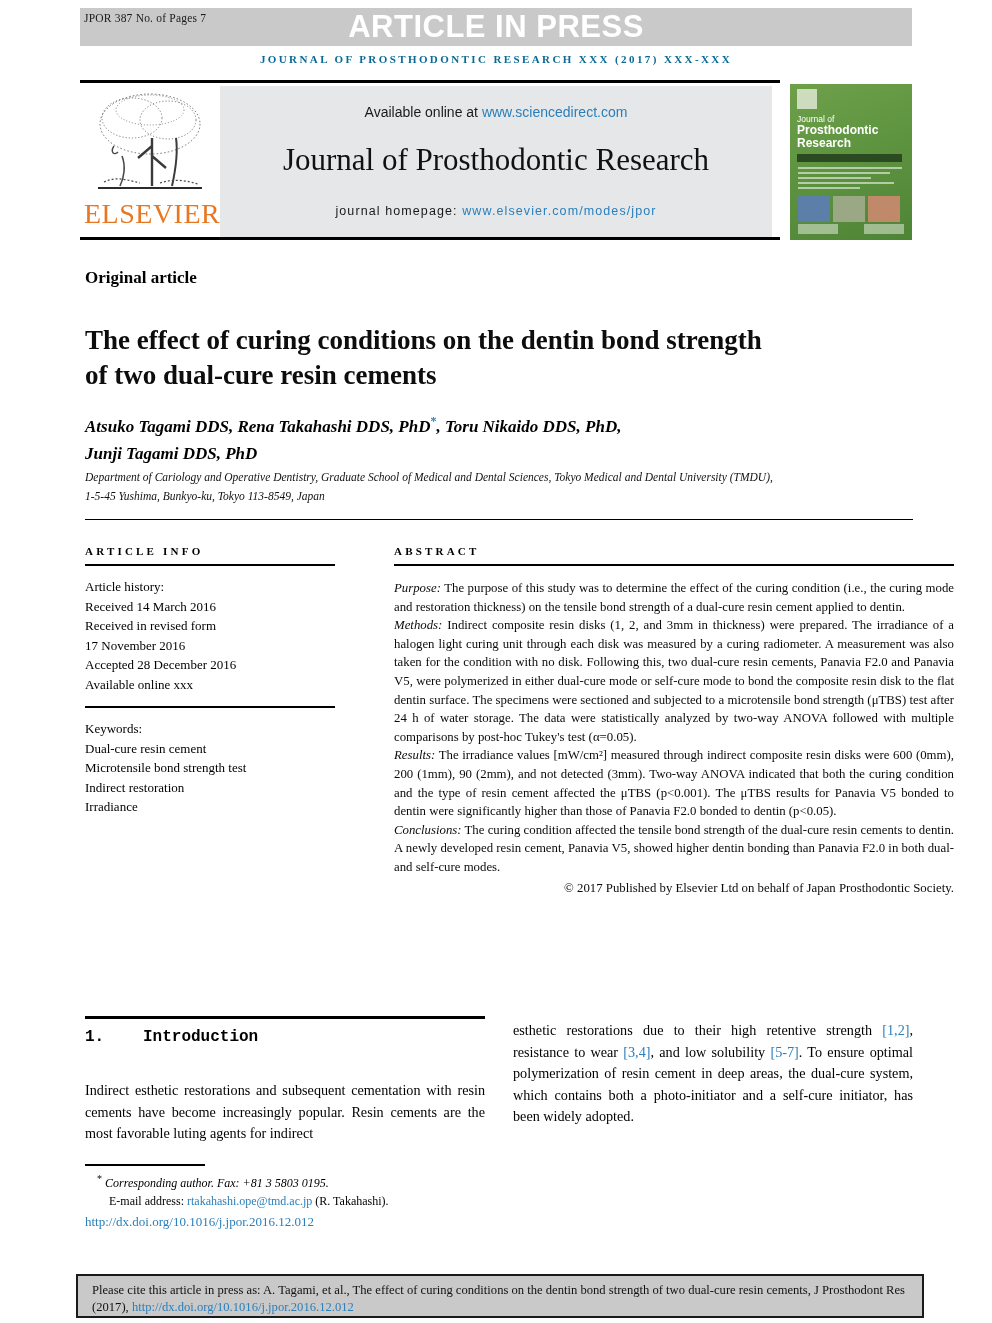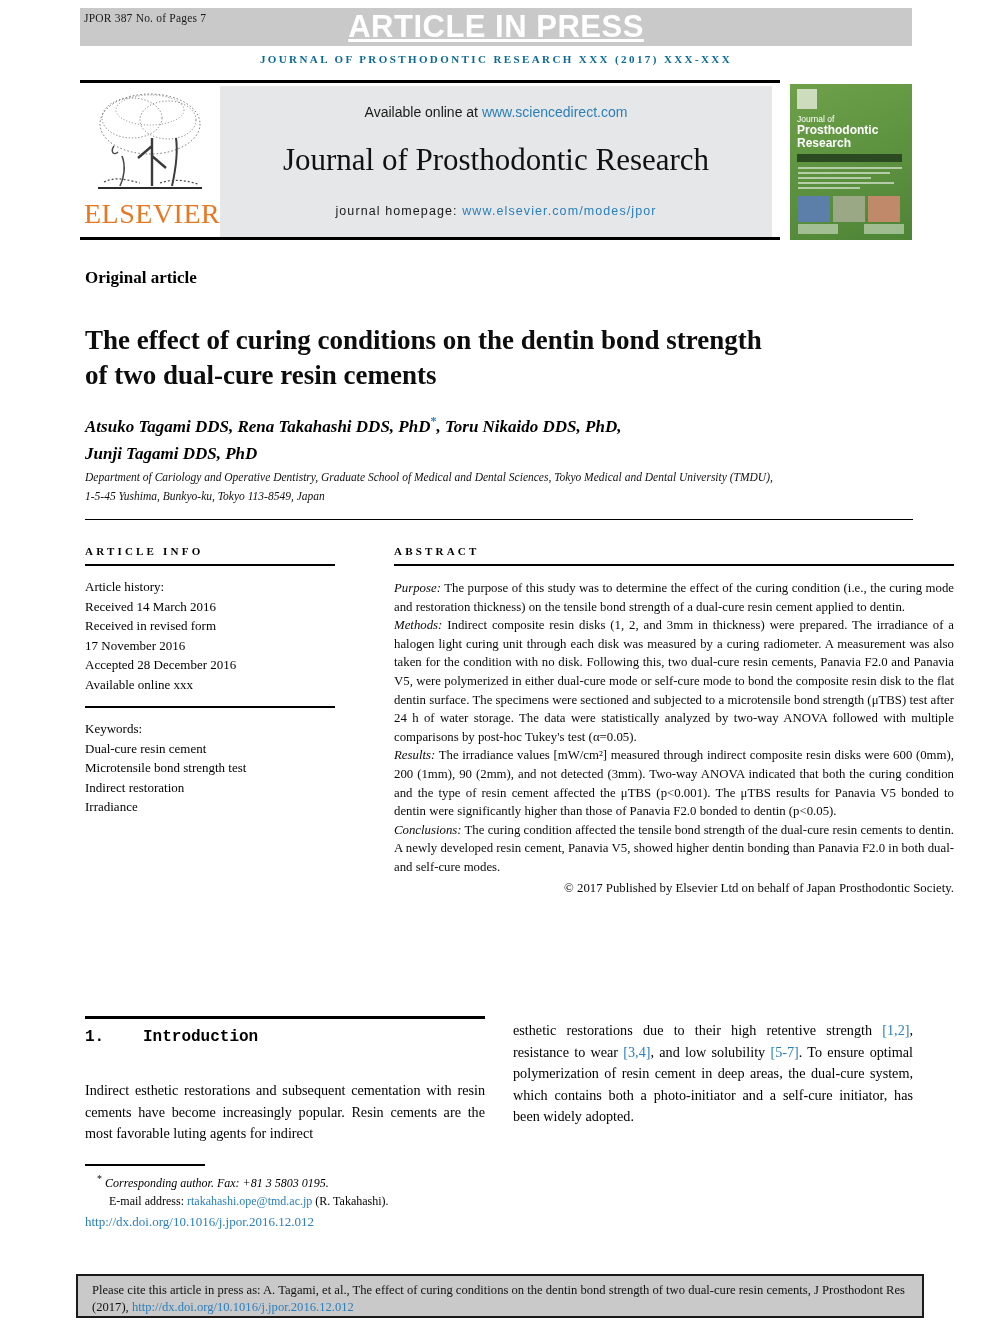--- a/index.html
+++ b/index.html
@@ -24,21 +24,20 @@
   }
   .aip-text {
     position: absolute;
     left: 0; right: 0; top: 1px;
     text-align: center;
     font-family: "Liberation Sans", sans-serif;
     font-weight: bold;
     font-size: 31px;
     letter-spacing: 0.5px;
     color: #ffffff;
-    text-decoration: underline;
   }
   .jpor-code {
     position: absolute;
     left: 84px; top: 12px;
     font-family: "Liberation Serif", serif;
     font-size: 11.5px;
     color: #1a1a1a;
     letter-spacing: 0.2px;
   }
 

